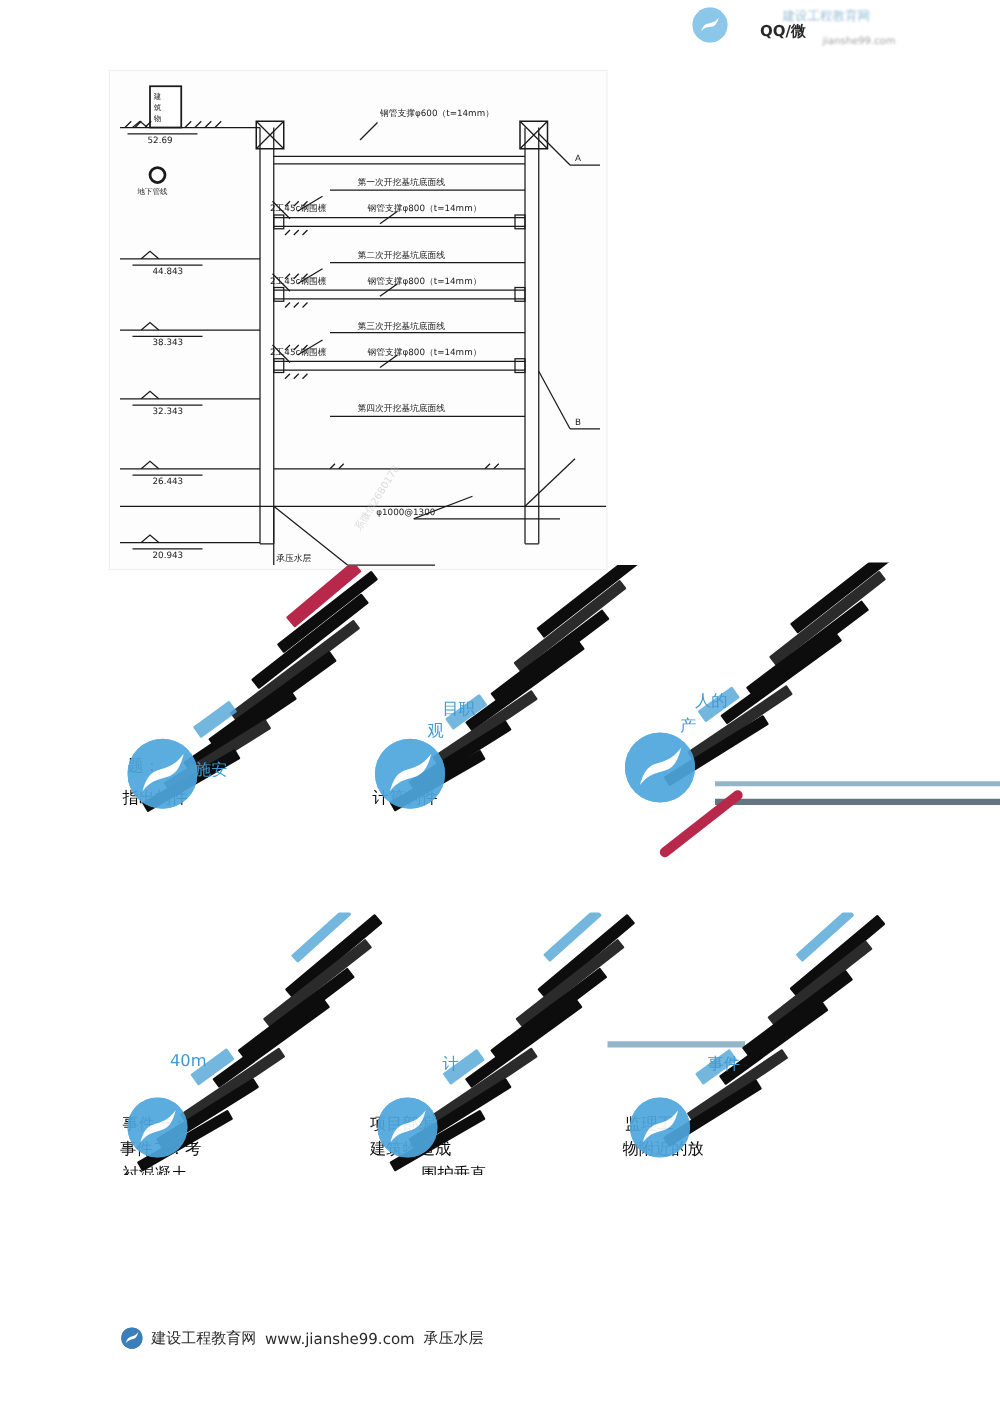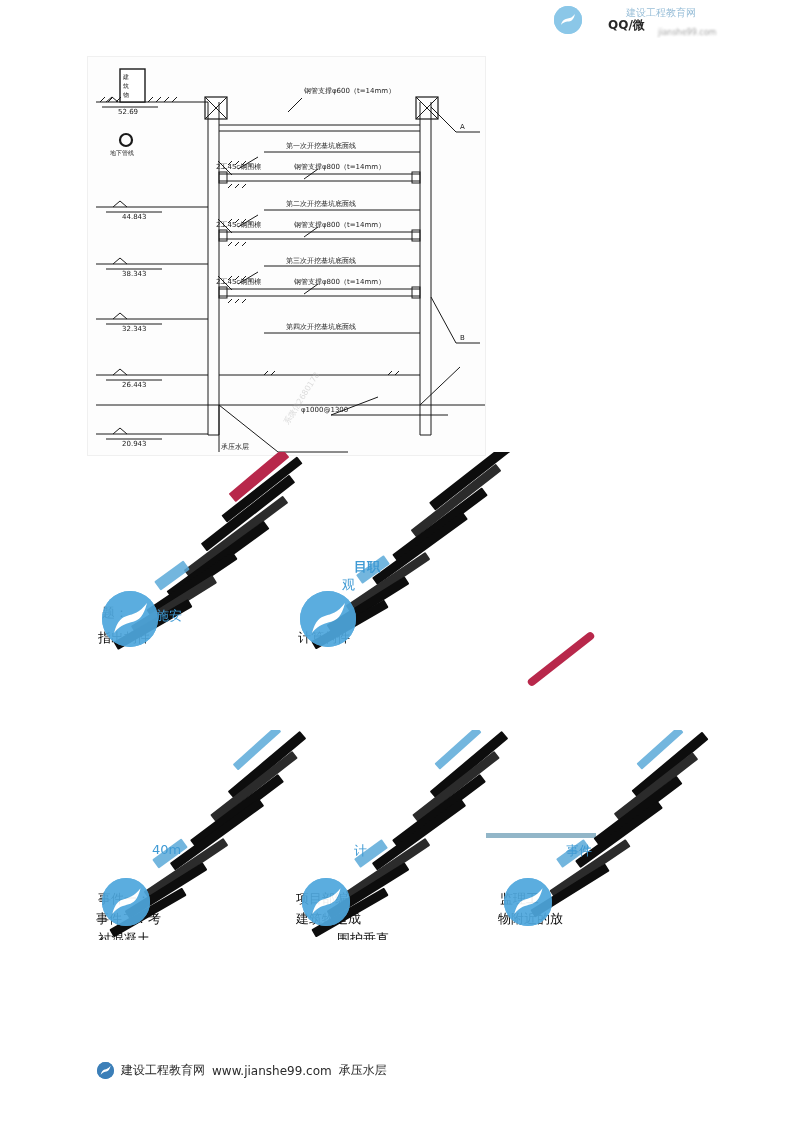--- a/index.html
+++ b/index.html
@@ -239,45 +239,64 @@
 
   <div class="blk" style="left:296px;top:452px;width:230px;height:200px;">
     <div class="ln" style="left:126px;top:20px;width:96px;height:10px;transform:rotate(-38deg);"></div>
     <div class="ln g" style="left:106px;top:44px;width:108px;height:9px;transform:rotate(-38deg);"></div>
     <div class="ln" style="left:88px;top:68px;width:112px;height:10px;transform:rotate(-37deg);"></div>
     <div class="ln" style="left:68px;top:92px;width:112px;height:9px;transform:rotate(-36deg);"></div>
     <div class="ln b" style="left:60px;top:112px;width:34px;height:11px;transform:rotate(-36deg);"></div>
     <div class="ln g" style="left:44px;top:126px;width:96px;height:9px;transform:rotate(-34deg);"></div>
     <div class="ln" style="left:26px;top:148px;width:92px;height:9px;transform:rotate(-32deg);"></div>
     <div class="ln" style="left:12px;top:168px;width:84px;height:9px;transform:rotate(-30deg);"></div>
-    <div class="frag bl" style="left:58px;top:106px;font-weight:bold;">目职</div>
+    <div class="frag bl" style="left:58px;top:106px;">目职</div>
     <div class="frag bl" style="left:46px;top:124px;">观</div>
     <div class="frag" style="left:2px;top:177px;">计算构件</div>
     <div class="clogo" style="left:4px;top:139px;">
       <svg width="56" height="56" viewBox="0 0 56 56">
         <circle cx="28" cy="28" r="28" fill="#4ea7dd"></circle>
         <path d="M12 42 C19 16, 30 32, 45 12 C38 40, 26 24, 12 42 Z" fill="#ffffff"></path>
       </svg>
     </div>
   </div>
 
+  <div class="blk" style="left:494px;top:450px;width:306px;height:205px;">
+    <div class="ln" style="left:130px;top:16px;width:104px;height:10px;transform:rotate(-38deg);"></div>
+    <div class="ln g" style="left:112px;top:40px;width:112px;height:9px;transform:rotate(-38deg);"></div>
+    <div class="ln" style="left:94px;top:64px;width:116px;height:10px;transform:rotate(-37deg);"></div>
+    <div class="ln" style="left:74px;top:88px;width:114px;height:9px;transform:rotate(-36deg);"></div>
+    <div class="ln b" style="left:64px;top:108px;width:34px;height:11px;transform:rotate(-36deg);"></div>
+    <div class="ln g" style="left:50px;top:124px;width:96px;height:9px;transform:rotate(-34deg);"></div>
+    <div class="ln" style="left:32px;top:146px;width:94px;height:9px;transform:rotate(-32deg);"></div>
+    <div class="frag bl" style="left:62px;top:102px;">人的</div>
+    <div class="frag bl" style="left:50px;top:122px;">产</div>
+    <div class="clogo" style="left:6px;top:136px;">
+      <svg width="56" height="56" viewBox="0 0 56 56">
+        <circle cx="28" cy="28" r="28" fill="#4ea7dd"></circle>
+        <path d="M12 42 C19 16, 30 32, 45 12 C38 40, 26 24, 12 42 Z" fill="#ffffff"></path>
+      </svg>
+    </div>
+    <div class="bar" style="left:78px;top:175px;width:228px;"></div>
+    <div class="bar dark" style="left:78px;top:189px;width:228px;"></div>
+  </div>
 
   <div class="red-stroke" style="left:520px;top:655px;width:82px;height:8px;transform:rotate(-38deg);"></div>
 
   <div class="blk" style="left:96px;top:730px;width:300px;height:210px;">
     <div class="ln b" style="left:132px;top:14px;width:58px;height:8px;transform:rotate(-42deg);"></div>
     <div class="ln" style="left:124px;top:30px;width:94px;height:10px;transform:rotate(-40deg);"></div>
     <div class="ln g" style="left:106px;top:52px;width:104px;height:9px;transform:rotate(-38deg);"></div>
     <div class="ln" style="left:86px;top:76px;width:110px;height:10px;transform:rotate(-37deg);"></div>
     <div class="ln" style="left:66px;top:100px;width:110px;height:9px;transform:rotate(-36deg);"></div>
     <div class="ln b" style="left:56px;top:118px;width:36px;height:11px;transform:rotate(-36deg);"></div>
     <div class="ln g" style="left:42px;top:134px;width:96px;height:9px;transform:rotate(-34deg);"></div>
     <div class="ln" style="left:24px;top:156px;width:92px;height:9px;transform:rotate(-32deg);"></div>
     <div class="ln" style="left:10px;top:178px;width:84px;height:9px;transform:rotate(-30deg);"></div>
-    <div class="frag bl" style="left:56px;top:112px;">40m</div>
+    <div class="frag bl" style="left:40px;top:112px;">40m</div>
     <div class="frag" style="left:2px;top:160px;">事件一：</div>
     <div class="frag" style="left:0px;top:180px;">事件二：考</div>
     <div class="frag" style="left:2px;top:200px;">衬混凝土</div>
     <div class="clogo sm" style="left:6px;top:148px;">
       <svg width="48" height="48" viewBox="0 0 56 56">
         <circle cx="28" cy="28" r="28" fill="#4ea7dd"></circle>
         <path d="M12 42 C19 16, 30 32, 45 12 C38 40, 26 24, 12 42 Z" fill="#ffffff"></path>
       </svg>
     </div>
   </div>

